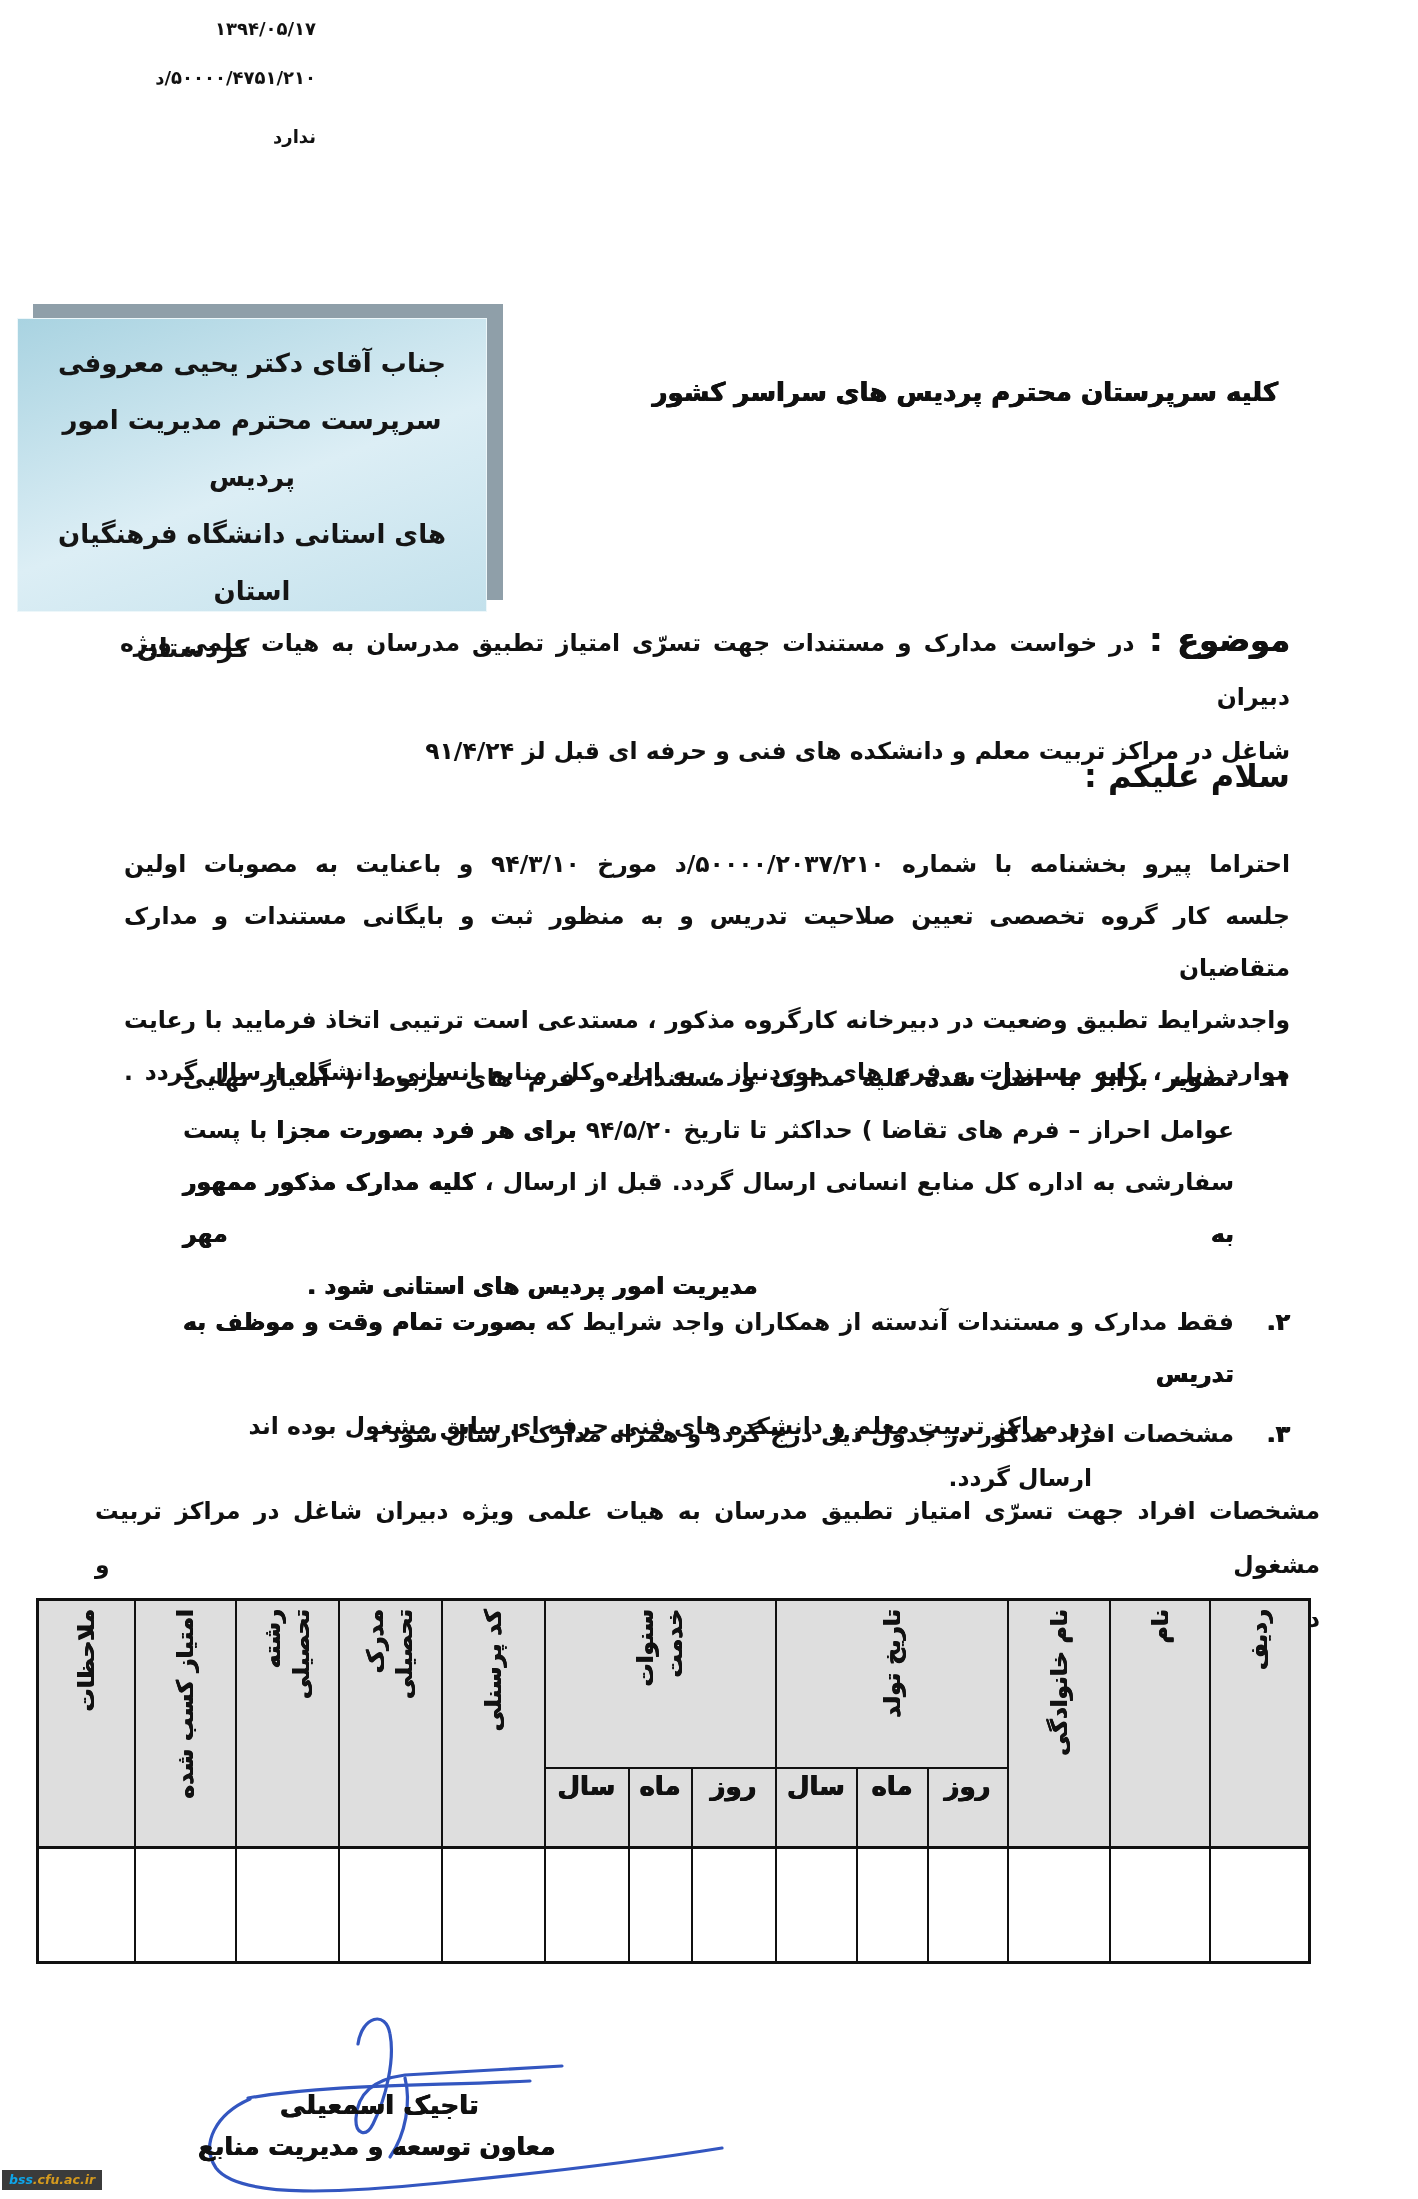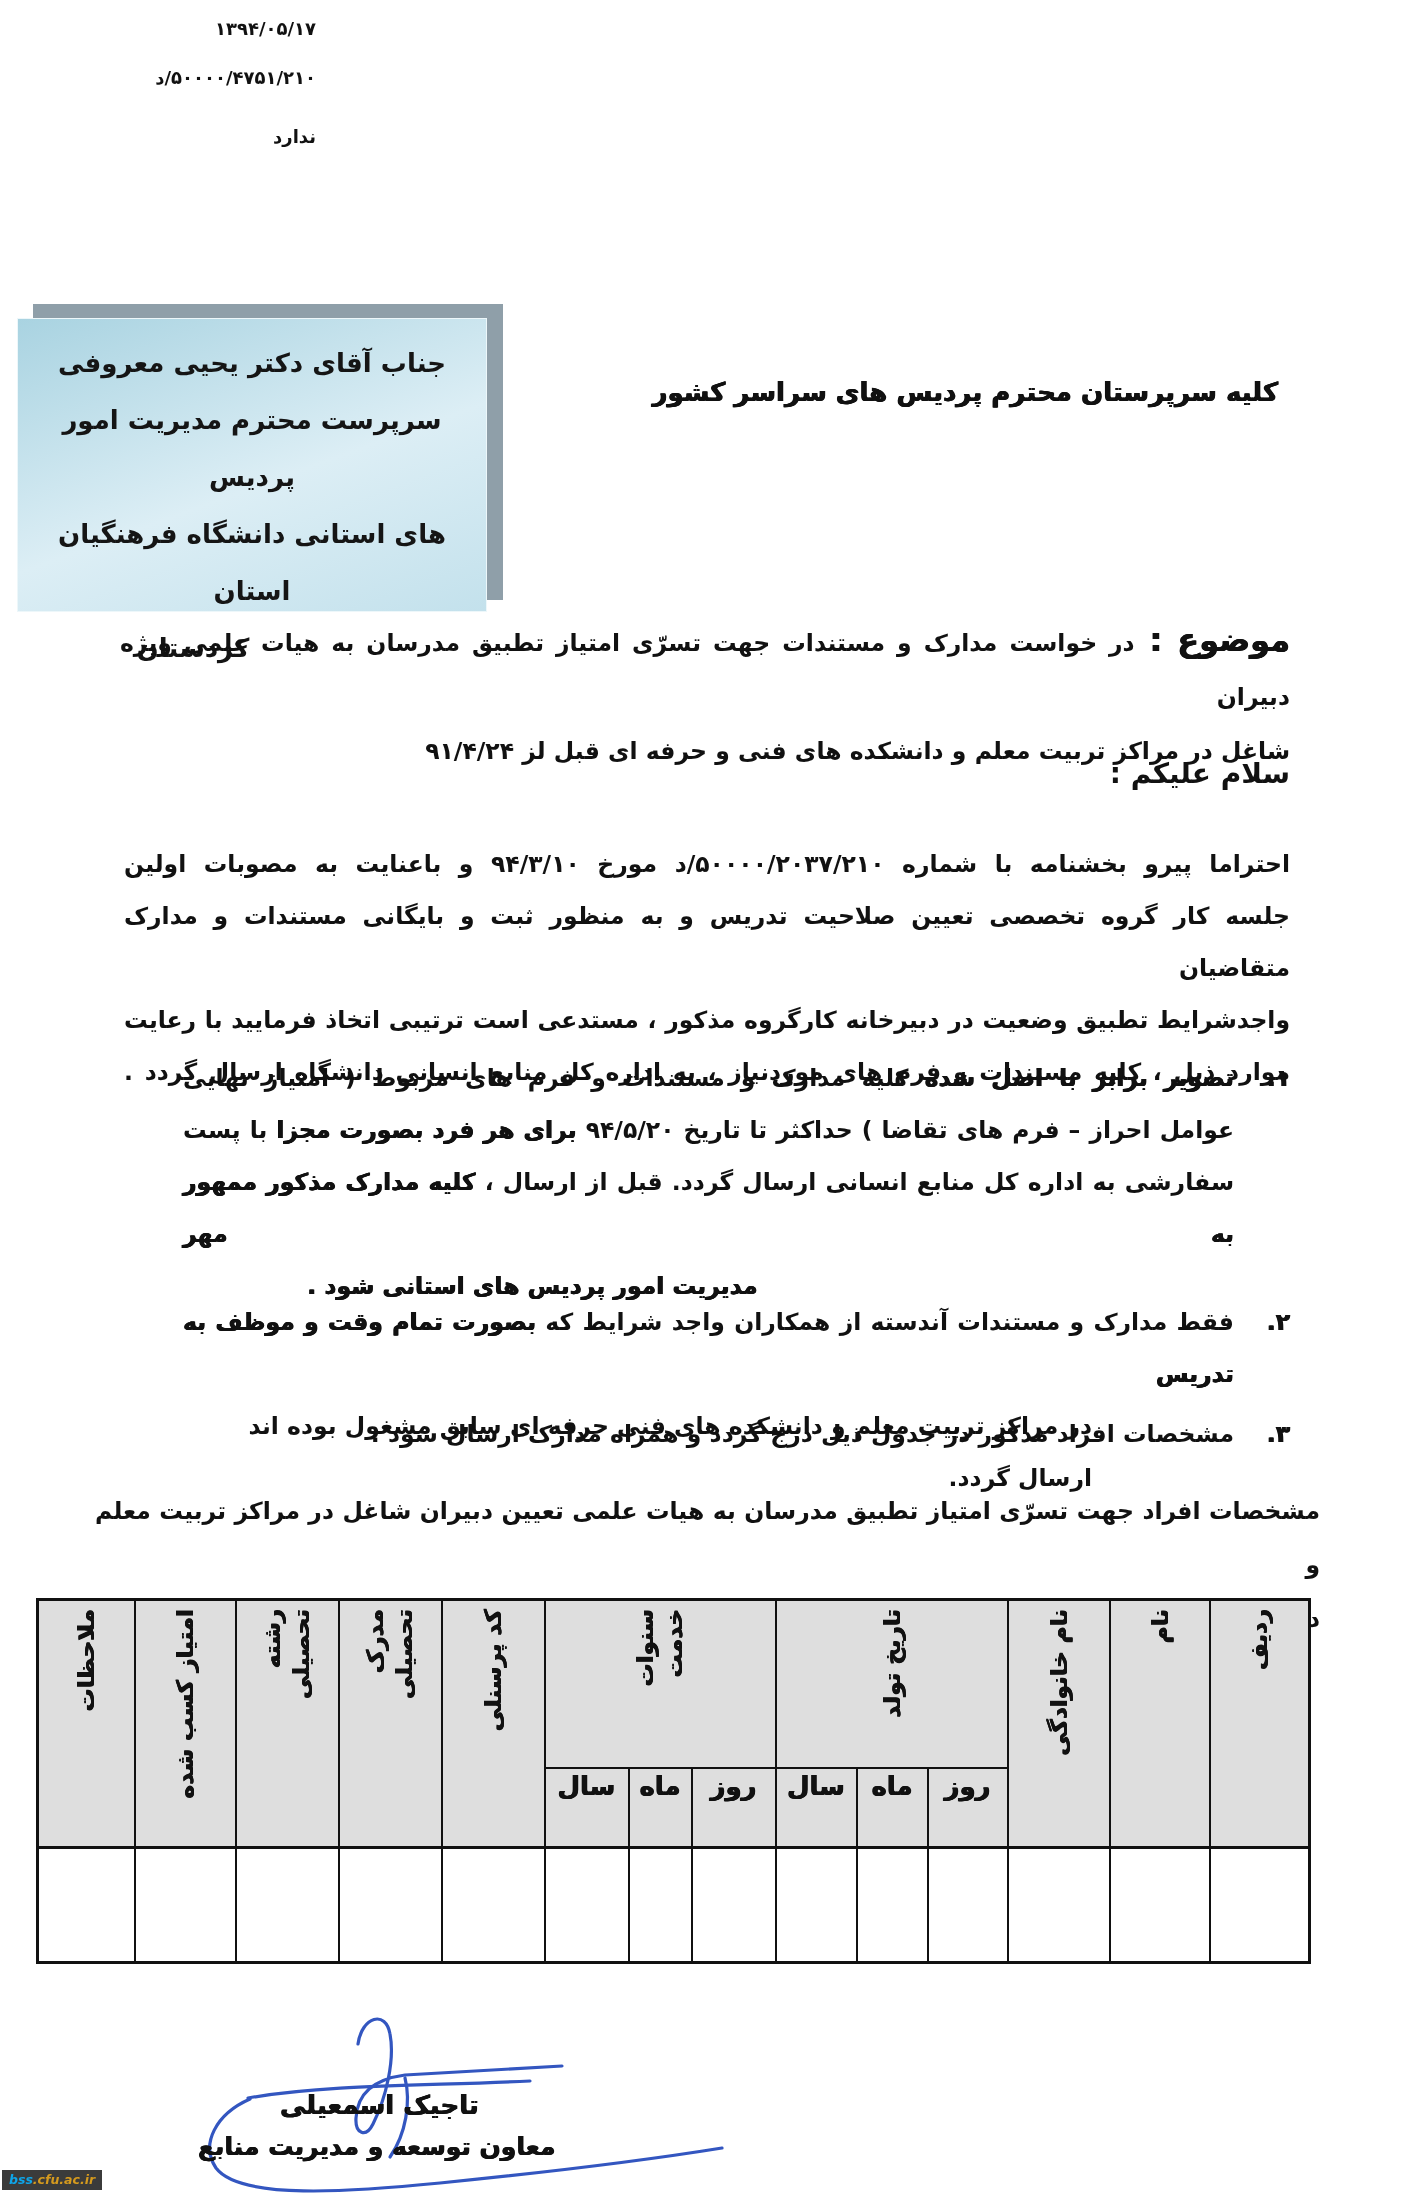--- a/index.html
+++ b/index.html
@@ -26,21 +26,21 @@
   }
   .bluebox .ln4{margin-right:118px;}
 
   .heading{right:140px;top:377px;font-size:26px;}
 
   .subject{right:128px;left:120px;top:613px;font-size:23.5px;font-weight:bold;line-height:54px;}
   .subject .l1{text-align:justify;text-align-last:justify;}
   .subject .l2{text-align:right;}
   .subject .subj-label{font-size:32px;}
 
-  .salam{right:128px;top:757px;font-size:28px;font-weight:bold;}
+  .salam{right:128px;top:757px;font-size:32px;font-weight:bold;}
 
   .para{right:128px;left:124px;top:838px;font-size:23.5px;font-weight:bold;line-height:52px;}
   .jline{text-align:justify;text-align-last:justify;}
 
   .item{font-size:23.5px;font-weight:bold;line-height:52px;}
   .item .marker{position:absolute;right:-56px;top:0;}
   .item1{right:184px;left:183px;top:1052px;}
   .item1 .ln4{text-align:center;margin-right:352px;}
   .item2{right:184px;left:183px;top:1296px;}
   .item2 .ln2{text-align:right;margin-right:142px;}
@@ -128,21 +128,21 @@
   <div class="jline"><span>فقط مدارک و مستندات آندسته از همکاران واجد شرایط که  </span><span class="b">بصورت تمام وقت و موظف به تدریس</span></div>
   <div class="ln2"><span>در مراکز تربیت معلم و دانشکده های فنی حرفه ای سابق  مشغول بوده اند ارسال گردد.</span></div>
 </div>
 
 <div class="abs item item3">
   <span class="marker hv">۳.</span>
   <div><span>مشخصات افراد مذکور در جدول ذیل درج گردد و همراه مدارک ارسال شود .</span></div>
 </div>
 
 <div class="abs caption">
-  <div class="jline">مشخصات افراد جهت تسرّی امتیاز تطبیق مدرسان به هیات علمی تعیین دبیران شاغل در مراکز تربیت معلم و</div>
+  <div class="jline">مشخصات افراد جهت تسرّی امتیاز تطبیق مدرسان به هیات علمی ویژه دبیران شاغل در مراکز تربیت مشغول و</div>
   <div class="jline">دانشکده های فنی و حرفه ای قبل لز ۹۱/۴/۲۴ شاغل در پردیس / واحد -------------- استان -----</div>
 </div>
 
 <div class="abs tblwrap">
   <table class="grid">
       <colgroup>
         <col style="width:100px">
         <col style="width:100px">
         <col style="width:102px">
         <col style="width:80px">

